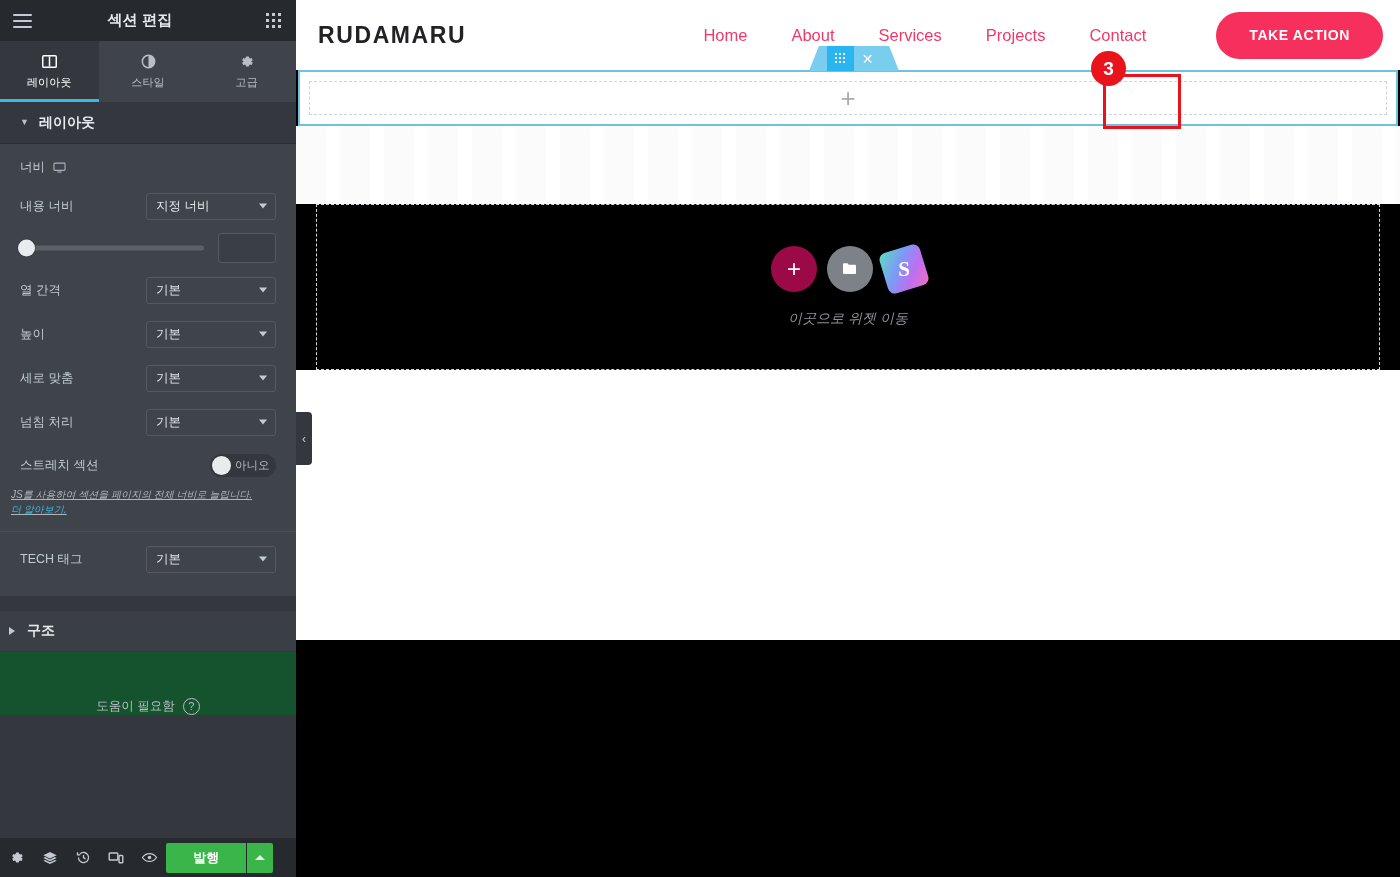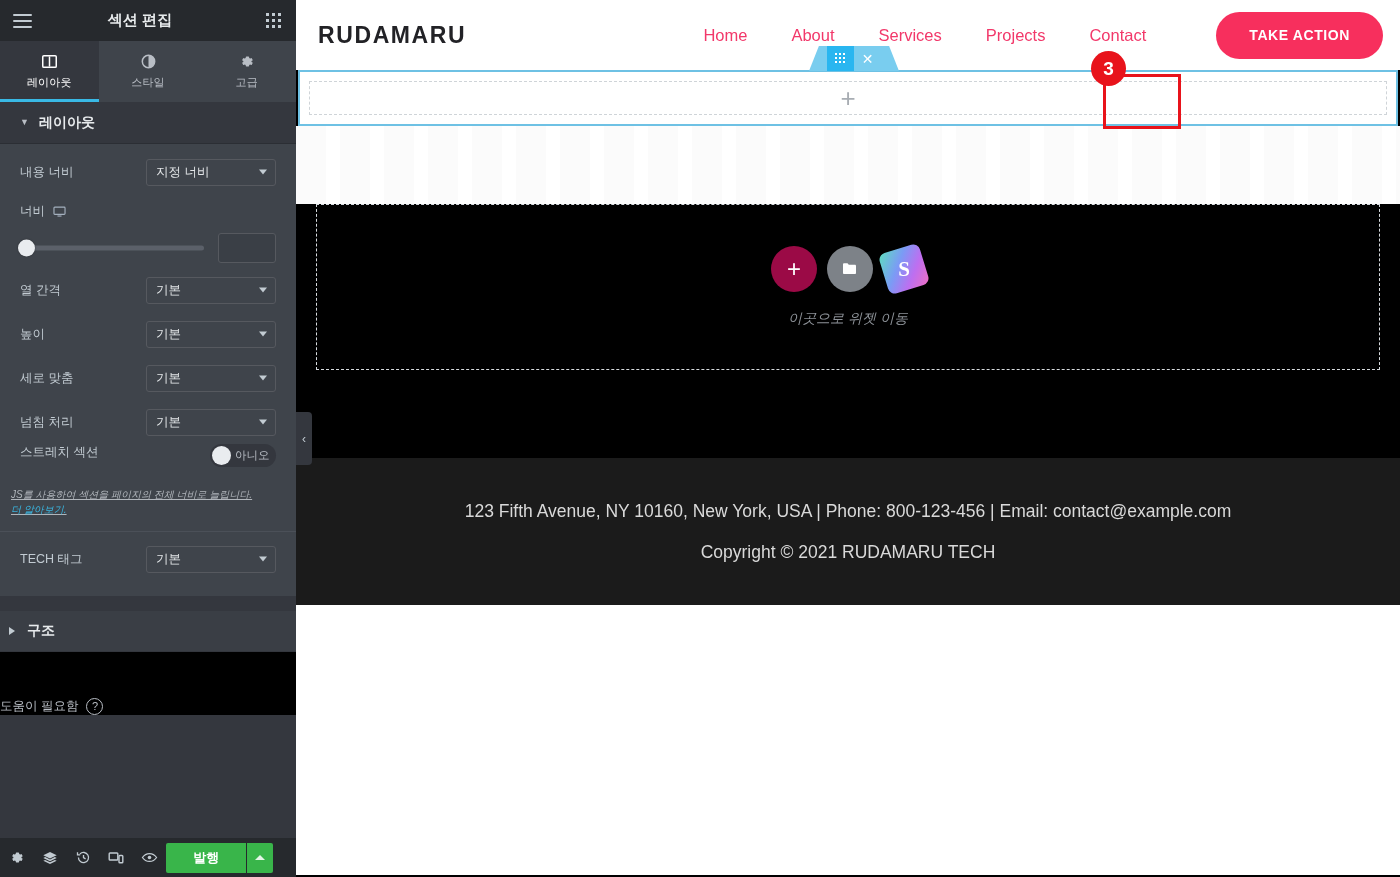--- a/index.html
+++ b/index.html
@@ -36,21 +36,20 @@
   }
   .hamburger i:nth-child(1){ top: 0; }
   .hamburger i:nth-child(2){ top: 6px; }
   .hamburger i:nth-child(3){ top: 12px; }
 
   .panel-title {
     flex: 1; text-align: center;
     color: #e7eaec; font-size: 15px; font-weight: 700;
     letter-spacing: .2px;
     margin-left: -14px;
-    font-family: Liberation Serif, serif;
   }
   .panel-apps-btn {
     width: 46px; height: 41px;
     display: flex; align-items: center; justify-content: center;
     cursor: pointer;
   }
   .griddots { width: 15px; height: 15px; display: grid;
     grid-template-columns: repeat(3, 3px); grid-template-rows: repeat(3, 3px);
     gap: 3px; }
   .griddots span { width: 3px; height: 3px; background: #c2cbd2; }
@@ -127,21 +126,21 @@
   }
   .num-input {
     width: 58px; height: 30px;
     background: #3a3f46; border: 1px solid #56595f; border-radius: 3px;
     color: #e3e6e8; font-size: 12.5px; text-align: center;
     outline: none;
     font-family: "Liberation Sans", sans-serif;
   }
 
   
-  .switch-row { padding: 0 20px; height: 42px; display: flex; align-items: flex-start; }
+  .switch-row { padding: 0 20px; height: 42px; display: flex; align-items: center; }
   .switcher {
     margin-left: auto;
     width: 66px; height: 23px; border-radius: 12px;
     background: #34373e; display: flex; align-items: center;
     position: relative; cursor: pointer;
   }
   .switcher .knob {
     width: 19px; height: 19px; border-radius: 50%;
     background: #e9ecef; margin-left: 2px;
   }
@@ -169,22 +168,22 @@
     border-bottom: 1px solid #34373e;
   }
   .sec-head2 .caret-r {
     width: 0; height: 0;
     border-top: 4.5px solid transparent; border-bottom: 4.5px solid transparent;
     border-left: 6px solid #c2cbd2;
   }
   .sec-head2 .sec-label { color: #e7eaec; font-size: 14px; font-weight: 700; }
 
   .help-wrap {
-    background: #000000; flex: 1 1 auto;
-    padding-top: 44px; 
+    background: #14532d; flex: 1 1 auto;
+    padding-top: 44px; text-align: center;
   }
   .help-link {
     display: inline-flex; align-items: center; gap: 8px;
     color: #b9bec5; font-size: 12.5px; cursor: pointer;
   }
   .qmark {
     width: 17px; height: 17px; border-radius: 50%;
     border: 1.4px solid #b9bec5;
     display: inline-flex; align-items: center; justify-content: center;
     font-size: 11px; line-height: 1;
@@ -436,37 +435,37 @@
 
     <div class="panel-body">
 
       <div class="sec-head">
         <span class="caret">▼</span>
         <span class="sec-label">레이아웃</span>
       </div>
 
       <div class="ctrl-area">
 
-        <div class="ctrl-row">
-          <div class="ctrl-label">내용 너비</div>
-          <div class="select-box">
-            <span class="sv">지정 너비</span>
-            <span class="car"></span>
-          </div>
-        </div>
-
         <div class="ctrl-row" style="height:34px;">
           <div class="ctrl-label">
             <span>너비</span>
             <span class="dev-icon">
               <svg width="13" height="13" viewBox="0 0 16 16" fill="none" stroke="currentColor" stroke-width="1.4">
                   <rect x="1.2" y="2.6" width="13.6" height="9" rx="1"></rect>
                   <line x1="5.5" y1="13.6" x2="10.5" y2="13.6"></line>
                 </svg>
             </span>
+          </div>
+        </div>
+
+        <div class="ctrl-row">
+          <div class="ctrl-label">내용 너비</div>
+          <div class="select-box">
+            <span class="sv">지정 너비</span>
+            <span class="car"></span>
           </div>
         </div>
         <div class="slider-row">
           <div class="slider-wrap">
             <div class="slider-track"></div>
             <div class="slider-thumb"></div>
           </div>
           <input class="num-input" type="text" value="" style="">
         </div>
 
@@ -641,20 +640,16 @@
               </svg>
           </div>
           <div class="tpl-icon">
             <span>S</span>
           </div>
         </div>
         <div class="drop-text">이곳으로 위젯 이동</div>
       </div>
     </div>
 
-    <footer class="site-footer">
-      <div class="ft-line1">123 Fifth Avenue, NY 10160, New York, USA | Phone: 800-123-456 | Email: contact@example.com</div>
-      <div class="ft-line2">Copyright © 2021 RUDAMARU TECH</div>
-    </footer>
 
     <div class="canvas-rest"></div>
   </main>
 </div>
 
 </body></html>

